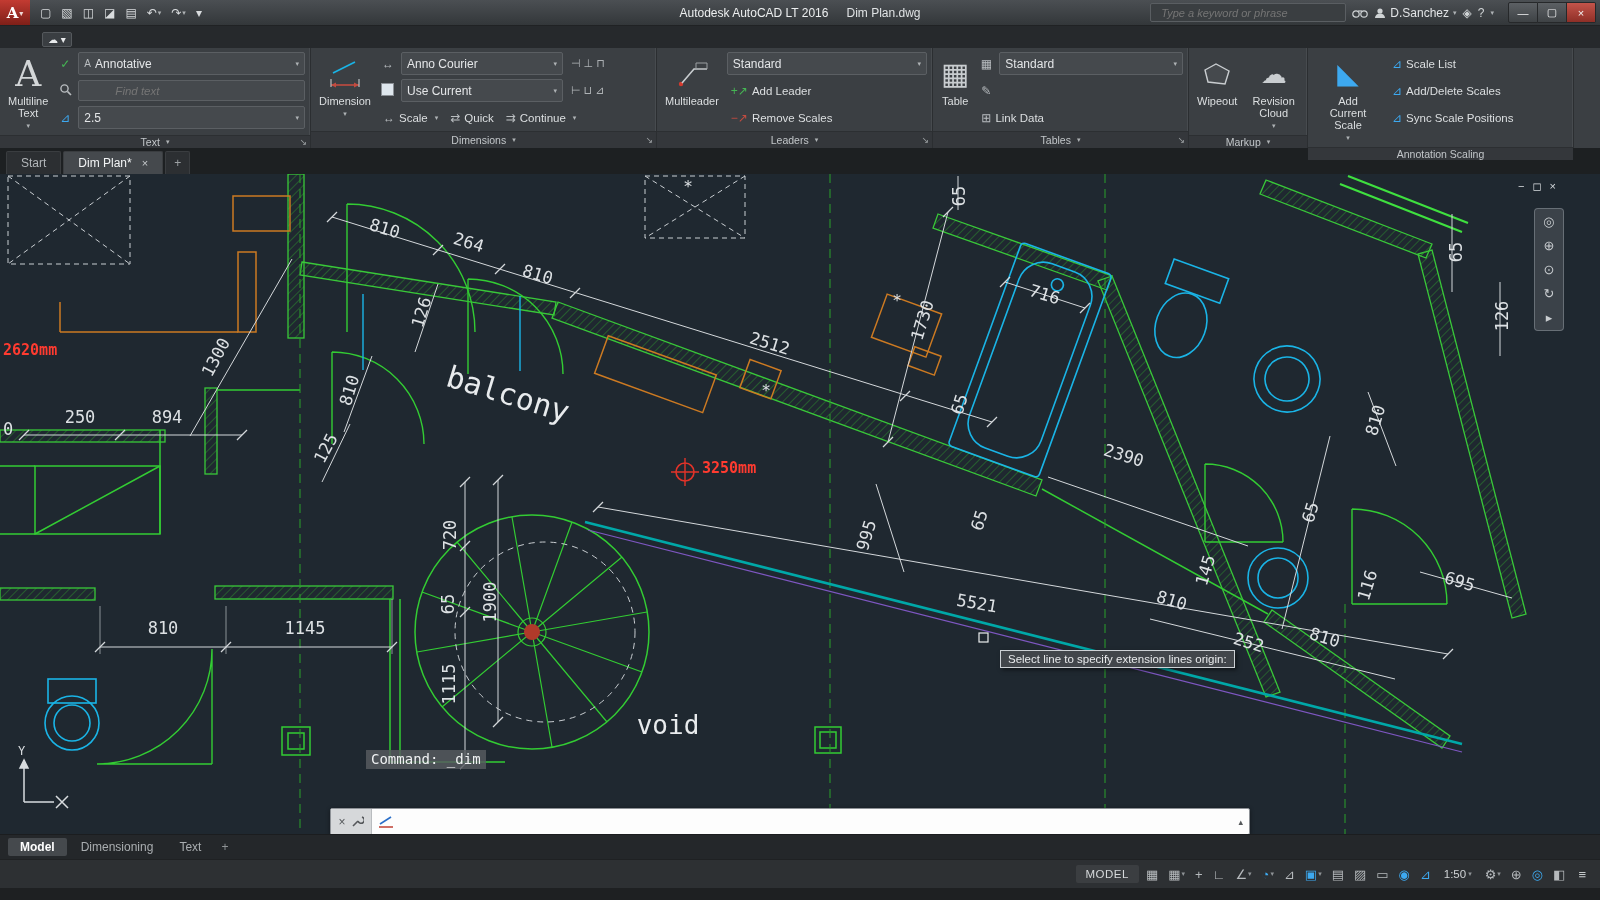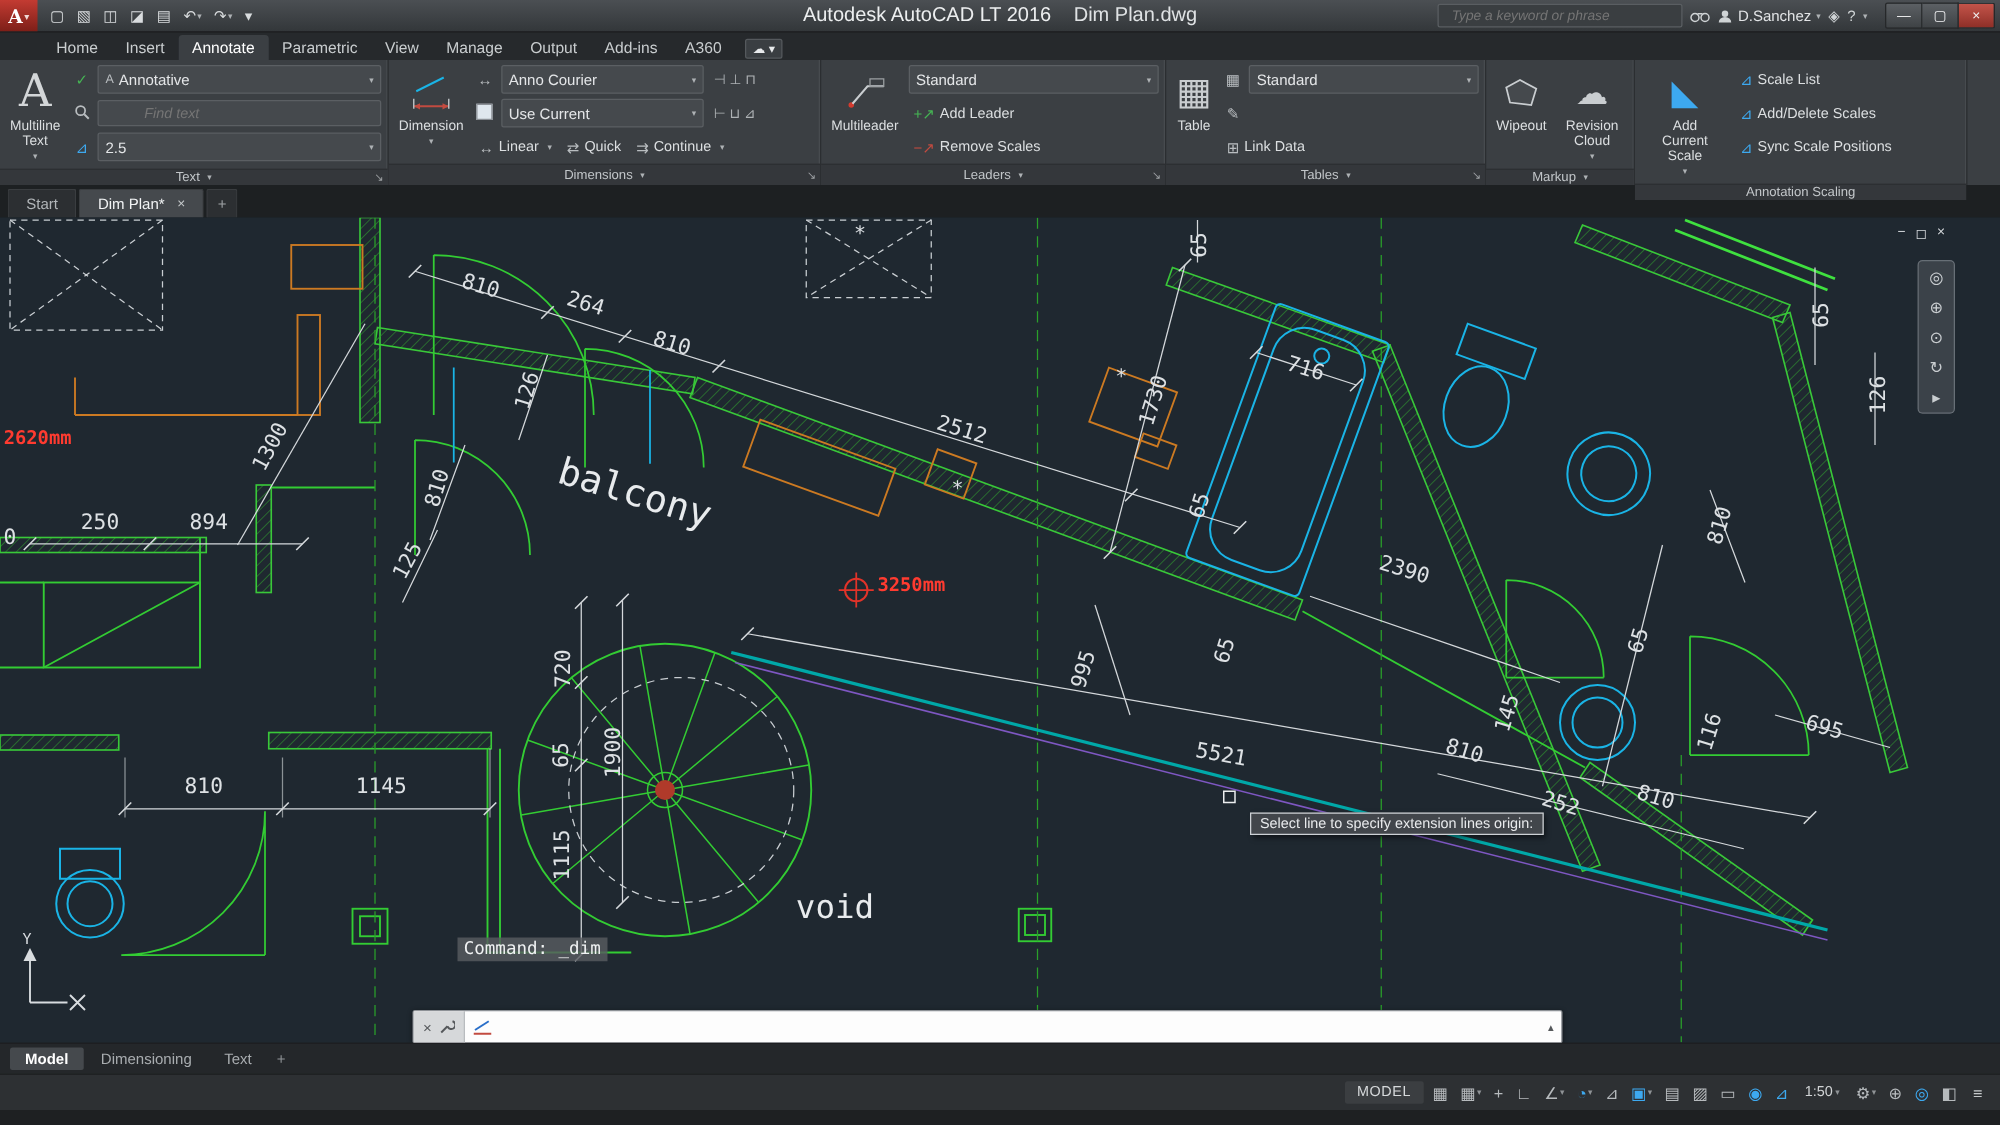--- a/index.html
+++ b/index.html
@@ -3,21 +3,21 @@
 <meta charset="utf-8">
 <style>
   html,body{margin:0;padding:0;background:#1a1c1e;overflow:hidden}
   body{width:1600px;height:900px;position:relative;font-family:"Liberation Sans",sans-serif;-webkit-font-smoothing:antialiased}
   .titlebar{height:25px;background:linear-gradient(#4b4f53,#33373a);display:flex;align-items:center;color:#e6e8ea;font-size:12px;position:relative;border-bottom:1px solid #202224}
   .app-btn{width:30px;height:25px;display:flex;align-items:center;justify-content:center;background:linear-gradient(#c33b32,#7e1f18);color:#fff;font-family:"DejaVu Serif",serif;font-weight:bold;font-size:15px}
   .app-btn .ac{font-size:8px;margin-left:1px;color:#f0d9d6}
   #qat{display:flex;align-items:center;margin-left:6px;gap:2px}
   .qat-btn{display:inline-flex;align-items:center;padding:1px 4px;font-size:12px;color:#d9dcde;cursor:default}
   .qat-btn .qcaret{font-size:7px;margin-left:1px;color:#aeb2b5}
-  .title-center{position:absolute;left:0;right:0;text-align:center;pointer-events:none;font-size:16px;color:#eceeef}
+  .title-center{position:absolute;left:0;right:0;text-align:center;pointer-events:none;font-size:12px;color:#eceeef}
   .title-center .doc{margin-left:18px;color:#dfe2e4}
   .title-right{margin-left:auto;display:flex;align-items:center;gap:6px;padding-right:4px}
   .searchbox{display:flex;align-items:center;background:#3a3e41;border:1px solid #5a5e62;border-radius:2px;height:17px;width:178px;padding:0 8px}
   .searchbox input{background:transparent;border:none;outline:none;color:#c4c8ca;font-style:italic;font-size:11px;width:100%;font-family:"Liberation Sans",sans-serif}
   .tb-ico{color:#cfd3d5;font-size:12px}
   .signin{display:flex;align-items:center;gap:4px;color:#e2e4e6}
   .caret-sm{font-size:7px;color:#aeb2b5}
   .winbtns{display:flex;margin-left:8px}
   .winbtn{width:28px;height:19px;display:flex;align-items:center;justify-content:center;font-size:11px;color:#f2f3f4;background:linear-gradient(#5c6064,#3e4245);border:1px solid #26282a;border-left:none}
   .winbtn.first{border-left:1px solid #26282a;border-radius:2px 0 0 2px}
@@ -125,31 +125,20 @@
     <span class="caret-sm">▾</span>
     <div class="winbtns">
       <div class="winbtn first">—</div>
       <div class="winbtn">▢</div>
       <div class="winbtn close">×</div>
     </div>
   </div>
 </div>
 
 <div class="tabrow">
-  <div id="ribbon-tabs" style="display:flex">
-      <span class="rtab">Home</span>
-      <span class="rtab">Insert</span>
-      <span class="rtab active">Annotate</span>
-      <span class="rtab">Parametric</span>
-      <span class="rtab">View</span>
-      <span class="rtab">Manage</span>
-      <span class="rtab">Output</span>
-      <span class="rtab">Add-ins</span>
-      <span class="rtab">A360</span>
-    </div>
   <span class="a360cloud">☁ ▾</span>
 </div>
 
 <div class="ribbon">
 
   <div class="panel" style="width:310px">
     <div class="panel-body">
       <div class="bigbtn">
         <div class="big-ico">
             <span class="bigA">A</span>
@@ -227,21 +216,21 @@
           </div>
           <div class="iconset">
             <span>⊢</span>
             <span>⊔</span>
             <span>⊿</span>
           </div>
         </div>
         <div class="row">
           <div class="tbtn">
               <span class="ic">↔</span>
-              <span>Linear</span>
+              <span>Scale</span>
               <span class="dd">▾</span>
             </div>
           <div class="tbtn">
               <span class="ic">⇄</span>
               <span>Quick</span>
             </div>
           <div class="tbtn">
               <span class="ic">⇉</span>
               <span>Continue</span>
               <span class="dd">▾</span>

